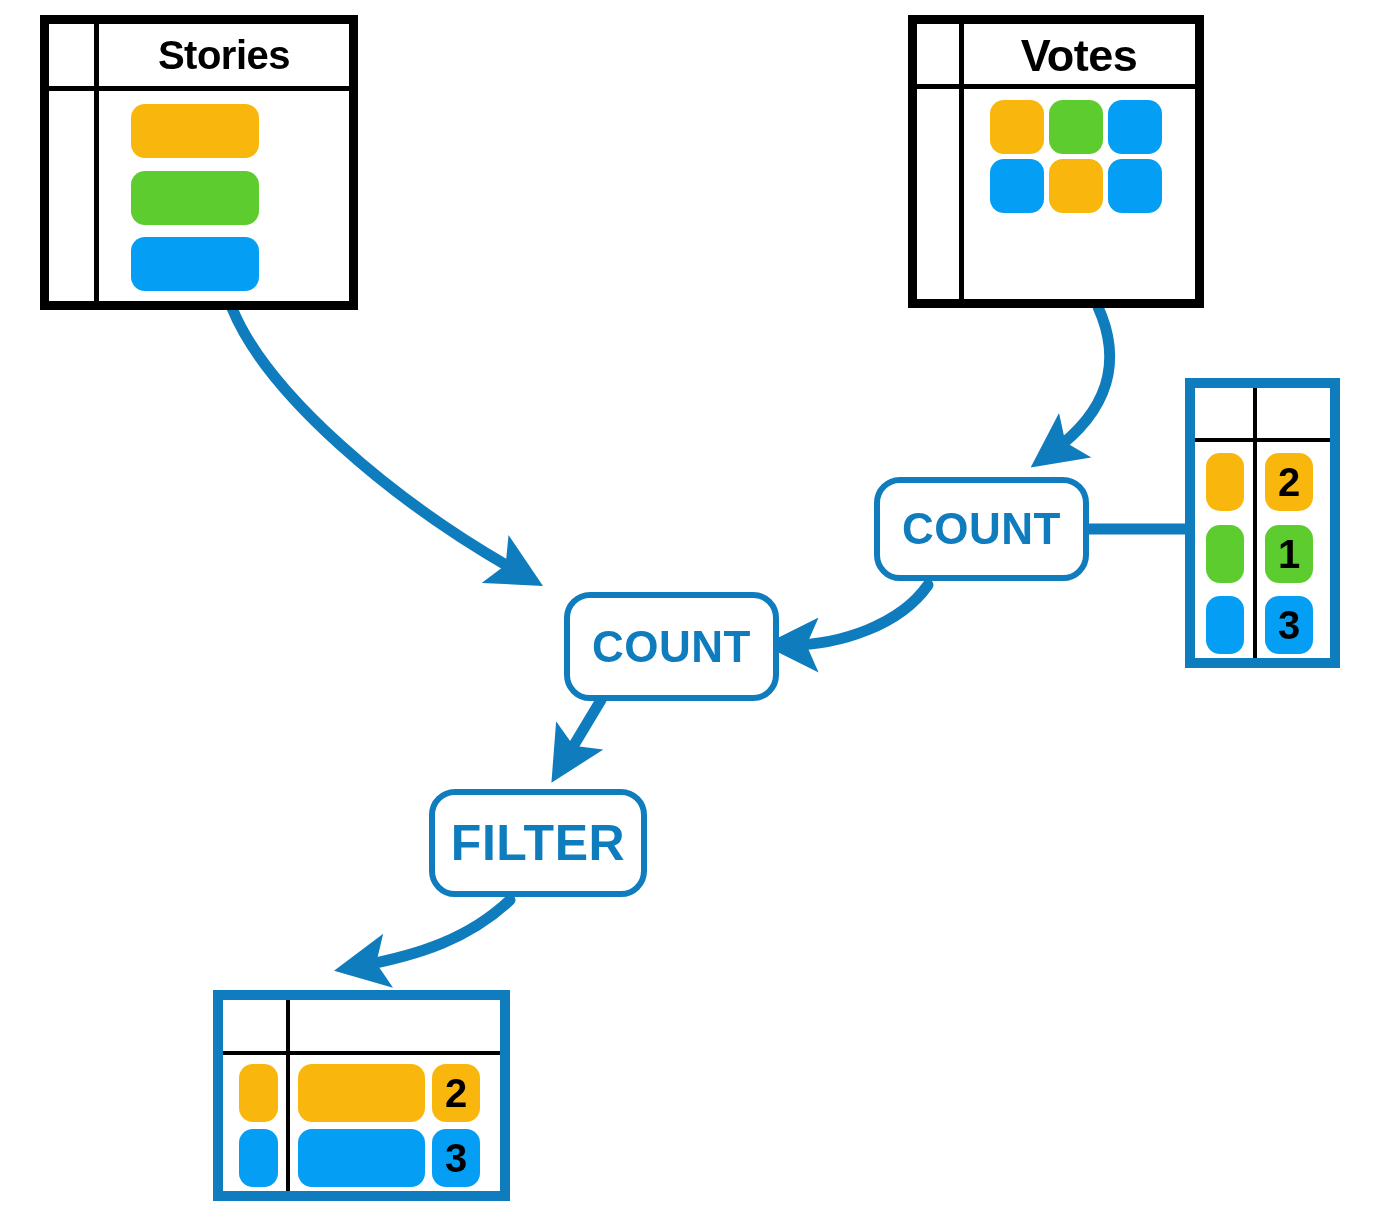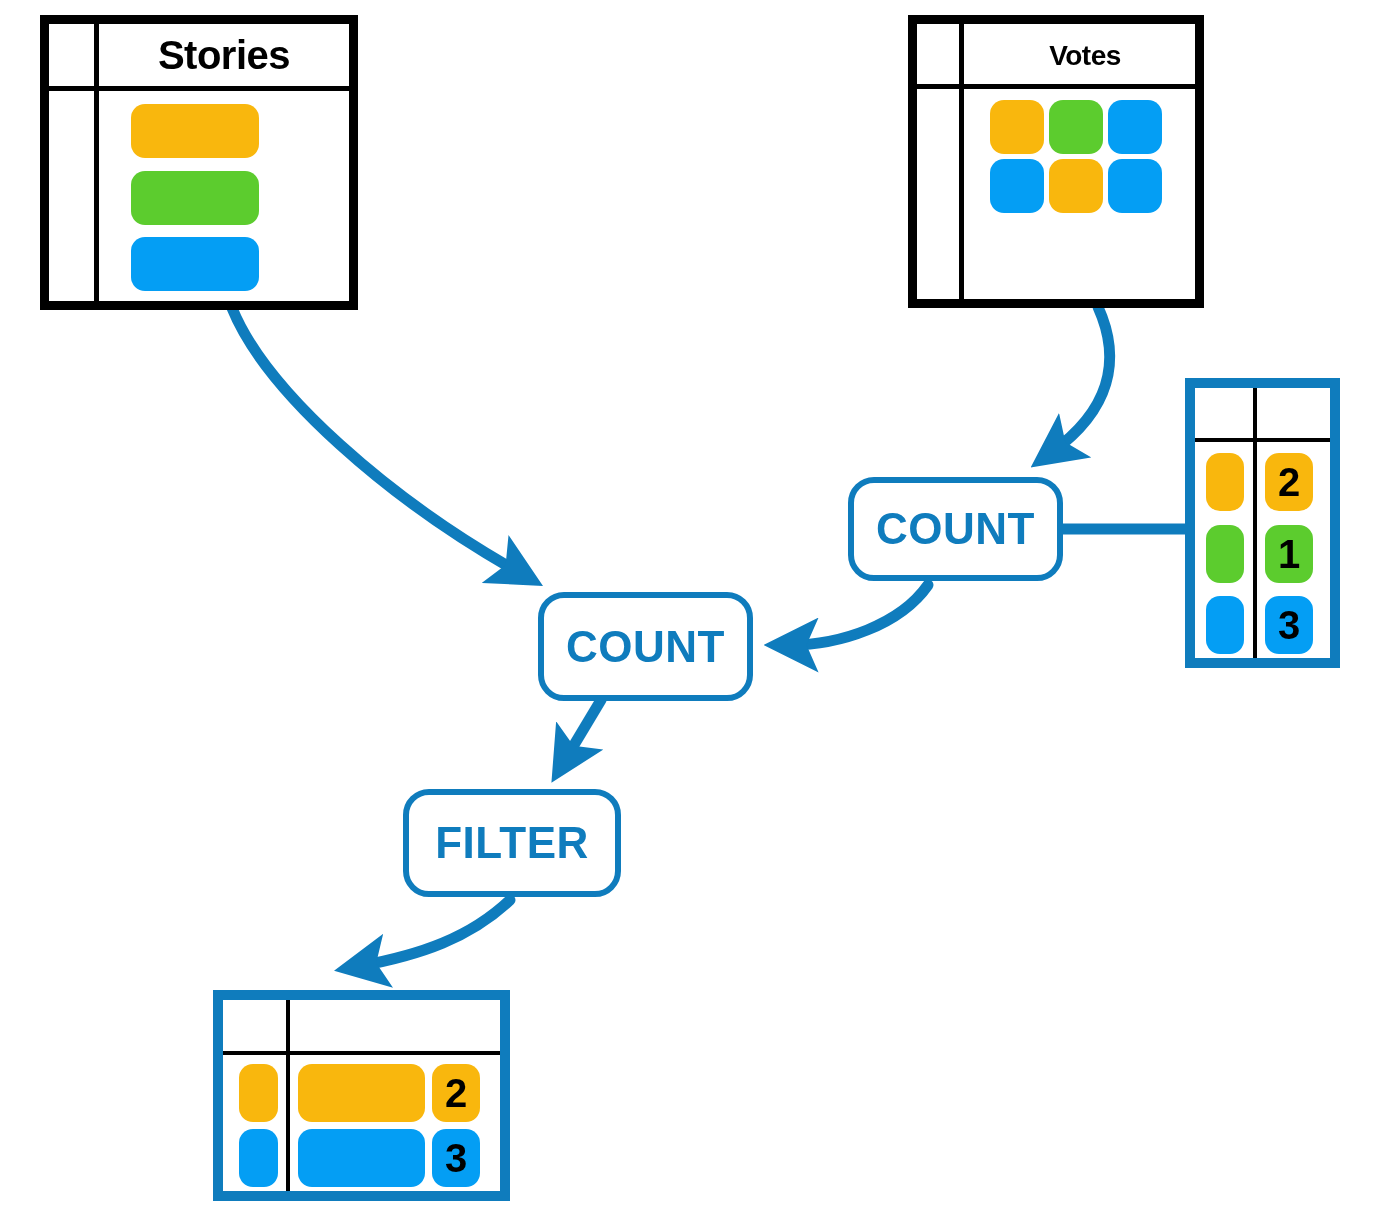--- a/index.html
+++ b/index.html
@@ -88,20 +88,21 @@
     box-sizing: border-box;
     background: #ffffff;
     border: 6px solid #0f7cbd;
     border-radius: 26px;
     display: flex;
     align-items: center;
     justify-content: center;
     color: #0f7cbd;
     font-weight: bold;
     letter-spacing: 0.5px;
+    margin-left: 26px;
   }
 
   
   #edges {
     position: absolute;
     left: 0; top: 0;
     width: 1392px;
     height: 1216px;
     pointer-events: none;
   }
@@ -137,21 +138,21 @@
     <div class="hdr-title" style="left:50px; top:0px; width:250px; height:62px; font-size:40px;text-align:center;">Stories</div>
 
     <div class="chip" style="left:82px; top:80px; width:128px; height:54px; background:#f9b70d;"></div>
     <div class="chip" style="left:82px; top:147px; width:128px; height:54px; background:#5ccc2e;"></div>
     <div class="chip" style="left:82px; top:213px; width:128px; height:54px; background:#049ef4;"></div>
   </div>
 
   <div class="src-table" style="left:908px; top:15px; width:296px; height:293px;">
     <div class="col-div" style="left:42px;"></div>
     <div class="hdr-line" style="top:60px;"></div>
-    <div class="hdr-title" style="left:52px; top:0px; width:232px; height:64px; font-size:28px;">Votes</div>
+    <div class="hdr-title" style="left:46px; top:0px; width:232px; height:64px; font-size:45px;">Votes</div>
 
     <div class="chip" style="left:73px; top:76px; width:54px; height:54px; background:#f9b70d;"></div>
     <div class="chip" style="left:132px; top:76px; width:54px; height:54px; background:#5ccc2e;"></div>
     <div class="chip" style="left:191px; top:76px; width:54px; height:54px; background:#049ef4;"></div>
 
     <div class="chip" style="left:73px; top:135px; width:54px; height:54px; background:#049ef4;"></div>
     <div class="chip" style="left:132px; top:135px; width:54px; height:54px; background:#f9b70d;"></div>
     <div class="chip" style="left:191px; top:135px; width:54px; height:54px; background:#049ef4;"></div>
   </div>
 
@@ -166,21 +167,21 @@
     <div class="chip num" style="left:70px; top:137px; width:48px; height:58px; background:#5ccc2e; font-size:40px;">1</div>
 
     <div class="chip" style="left:11px; top:208px; width:38px; height:58px; background:#049ef4;"></div>
     <div class="chip num" style="left:70px; top:208px; width:48px; height:58px; background:#049ef4; font-size:40px;">3</div>
   </div>
 
   <div class="op-node" style="left:848px; top:477px; width:215px; height:104px; font-size:44px;">COUNT</div>
 
   <div class="op-node" style="left:538px; top:592px; width:215px; height:109px; font-size:44px;">COUNT</div>
 
-  <div class="op-node" style="left:403px; top:789px; width:218px; height:108px; font-size:44px;">FILTER</div>
+  <div class="op-node" style="left:403px; top:789px; width:218px; height:108px; font-size:50px;">FILTER</div>
 
   <div class="res-table" style="left:213px; top:990px; width:297px; height:211px;">
     <div class="col-div" style="left:63px;"></div>
     <div class="hdr-line" style="top:51px;"></div>
 
     <div class="chip" style="left:16px; top:64px; width:39px; height:58px; background:#f9b70d;"></div>
     <div class="chip" style="left:75px; top:64px; width:127px; height:58px; background:#f9b70d;"></div>
     <div class="chip num" style="left:209px; top:64px; width:48px; height:58px; background:#f9b70d; font-size:40px;">2</div>
 
     <div class="chip" style="left:16px; top:129px; width:39px; height:58px; background:#049ef4;"></div>

